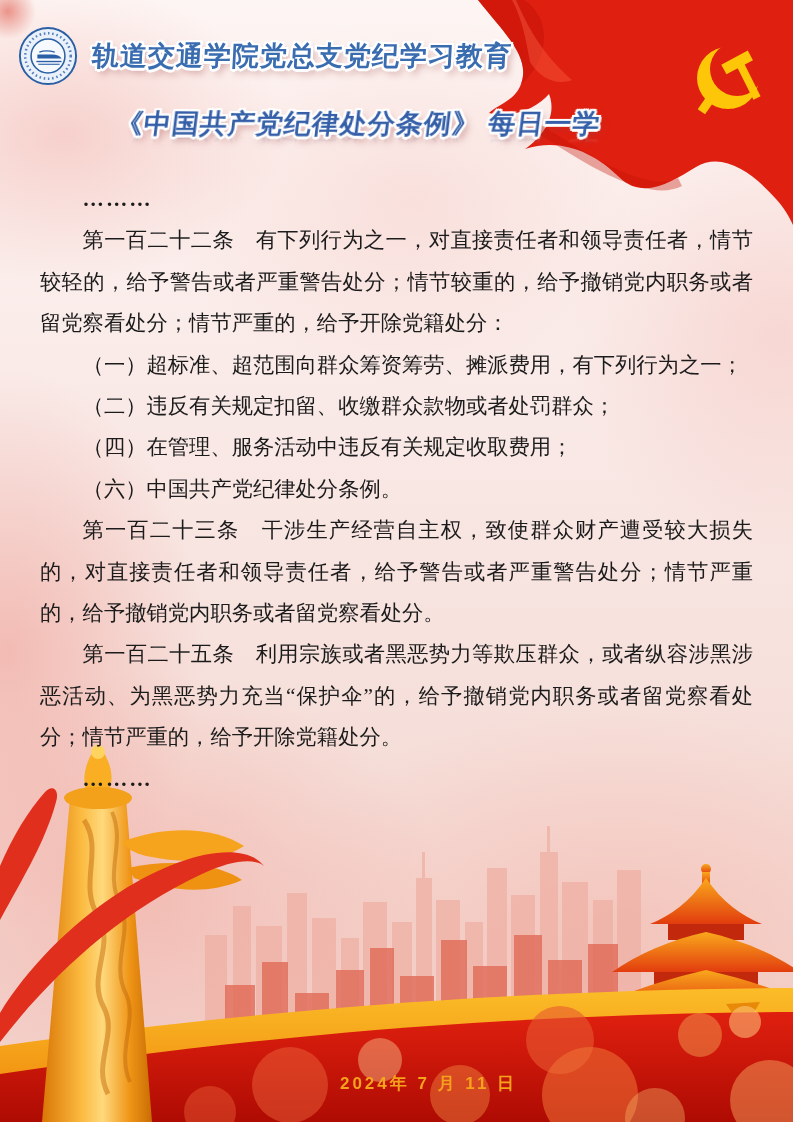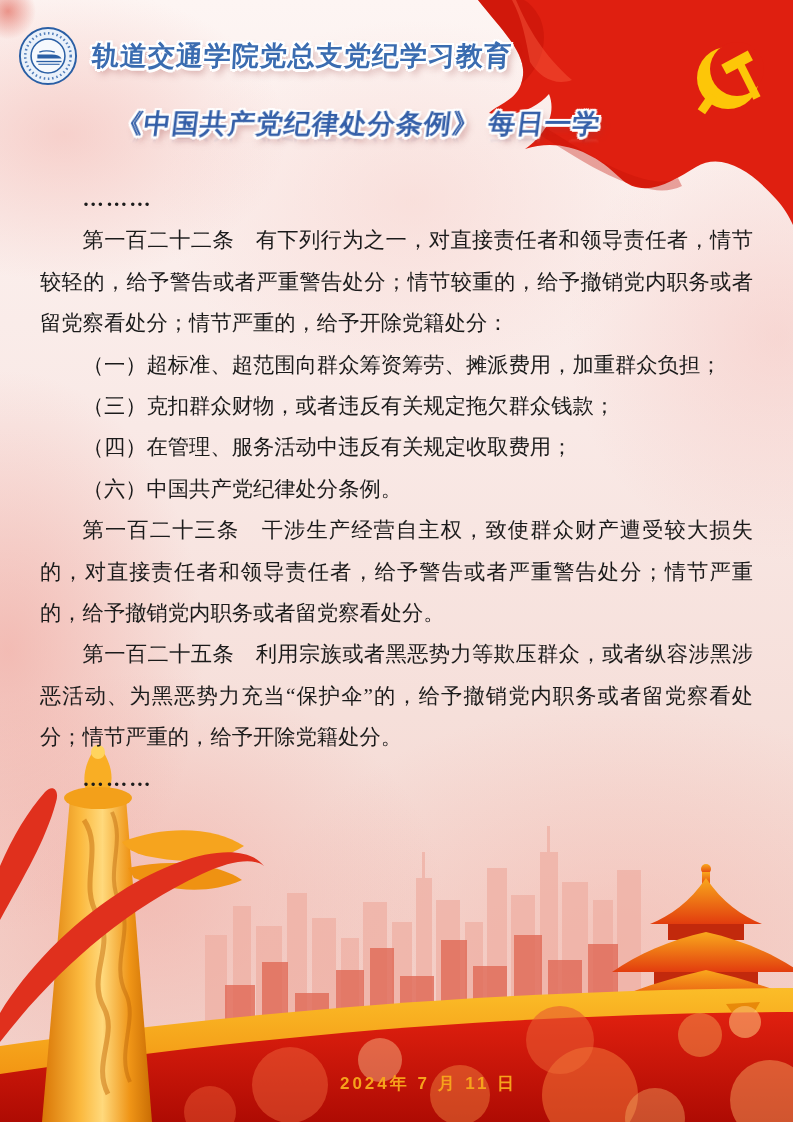--- a/index.html
+++ b/index.html
@@ -178,22 +178,22 @@
       </g>
     </svg>
     <h1 class="halo brand-title">轨道交通学院党总支党纪学习教育</h1>
   </header>
 
   <h2 class="halo subtitle">《中国共产党纪律处分条例》 每日一学</h2>
 
   <main class="body">
     <p class="dots">………</p>
     <p>第一百二十二条　有下列行为之一，对直接责任者和领导责任者，情节较轻的，给予警告或者严重警告处分；情节较重的，给予撤销党内职务或者留党察看处分；情节严重的，给予开除党籍处分：</p>
-    <p>（一）超标准、超范围向群众筹资筹劳、摊派费用，加重群众负担；</p>
-    <p>（三）克扣群众财物，或者违反有关规定拖欠群众钱款；</p>
+    <p>（一）超标准、超范围向群众筹资筹劳、摊派费用，有下列行为之一；</p>
+    <p>（二）违反有关规定扣留、收缴群众款物或者处罚群众；</p>
     <p>（四）在管理、服务活动中违反有关规定收取费用；</p>
     <p>（六）中国共产党纪律处分条例。</p>
     <p>第一百二十三条　干涉生产经营自主权，致使群众财产遭受较大损失的，对直接责任者和领导责任者，给予警告或者严重警告处分；情节严重的，给予撤销党内职务或者留党察看处分。</p>
     <p>第一百二十五条　利用宗族或者黑恶势力等欺压群众，或者纵容涉黑涉恶活动、为黑恶势力充当“保护伞”的，给予撤销党内职务或者留党察看处分；情节严重的，给予开除党籍处分。</p>
     <p class="dots">………</p>
   </main>
 
   <div class="date">2024年 7 月 11 日</div>
 
 </div>

